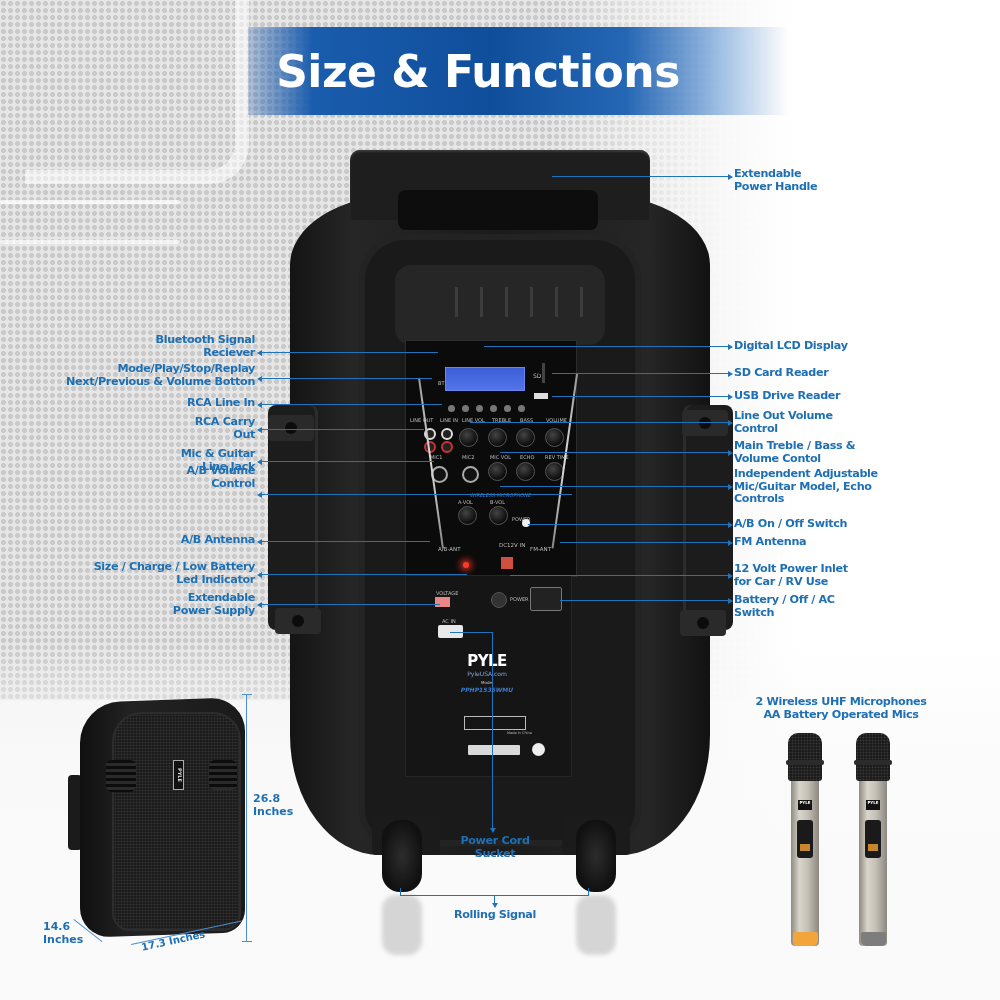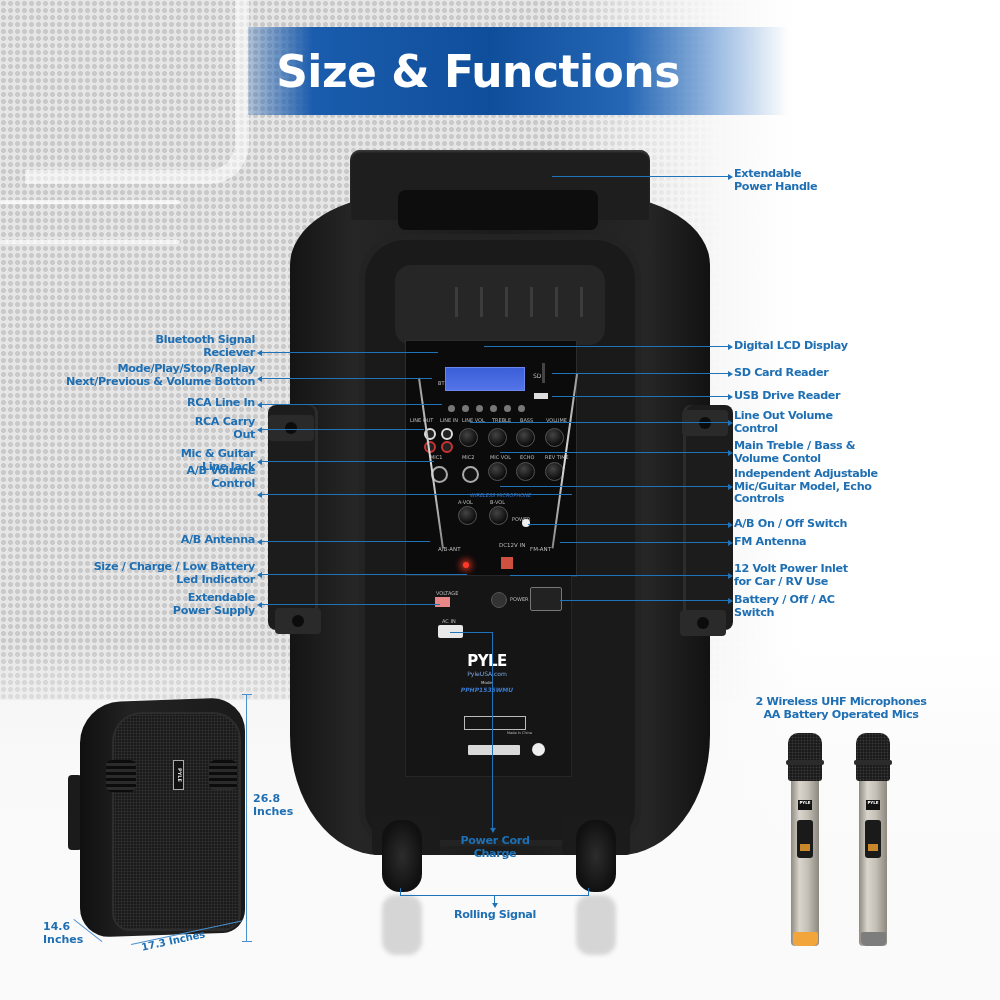--- a/index.html
+++ b/index.html
@@ -335,21 +335,21 @@
 <div class="ln arr-r" style="left:560px;top:600px;width:168px"></div>
 <div class="lbl" style="left:734px;top:594px;width:200px">
   <div>Battery / Off / AC</div>
     <div>Switch</div>
   </div>
 
 <div class="ln" style="left:450px;top:632px;width:42px"></div>
 <div class="vln arr-d" style="left:492px;top:632px;height:196px"></div>
 <div class="lbl" style="left:440px;top:835px;width:110px;text-align:center">
   <div>Power Cord</div>
-    <div>Charge</div>
+    <div>Sucket</div>
   </div>
 
 <div class="vln" style="left:400px;top:888px;height:8px"></div>
 <div class="vln" style="left:588px;top:888px;height:8px"></div>
 <div class="ln" style="left:400px;top:895px;width:189px"></div>
 <div class="vln arr-d" style="left:494px;top:895px;height:8px"></div>
 <div class="lbl" style="left:430px;top:909px;width:130px;text-align:center">
   <div>Rolling Signal</div>
   </div>
 

